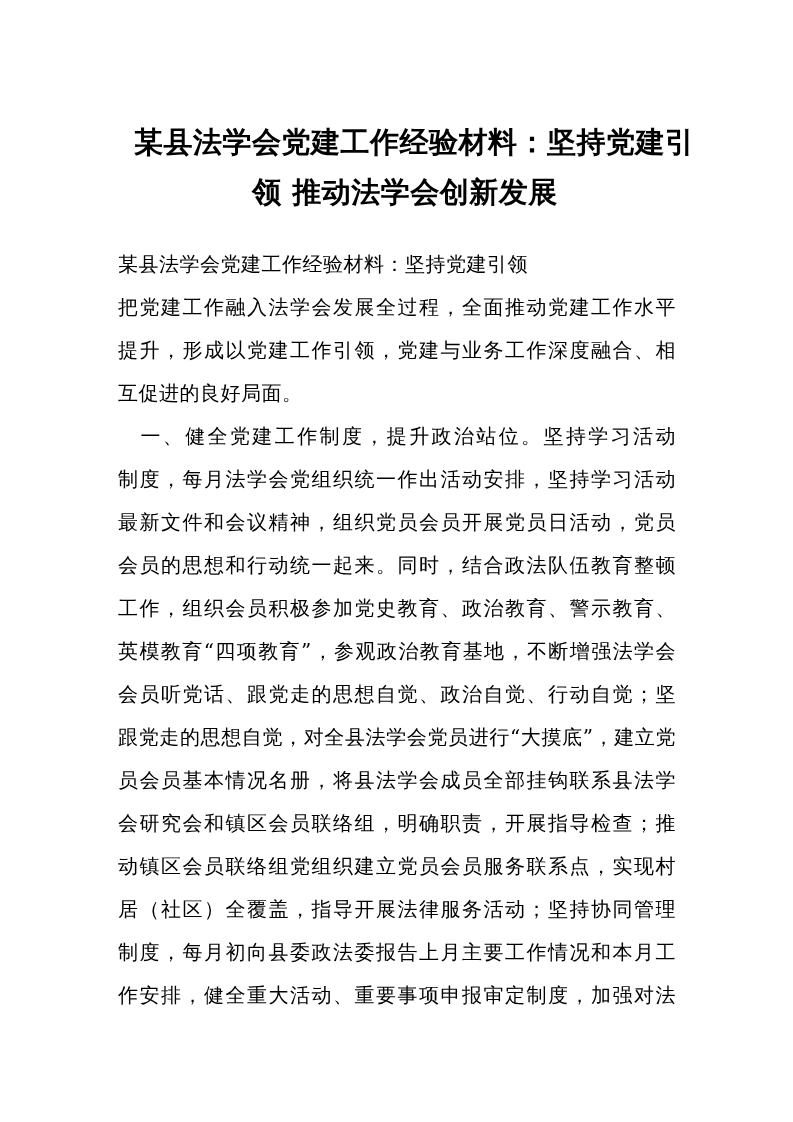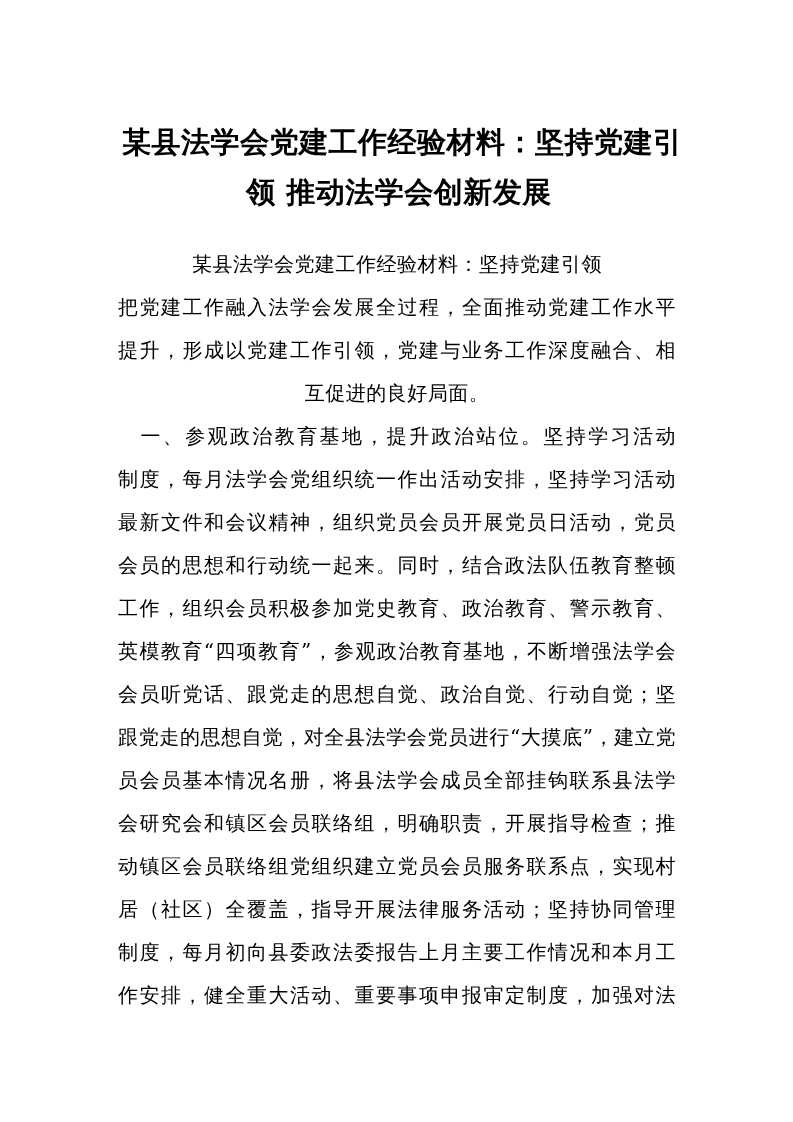--- a/index.html
+++ b/index.html
@@ -12,40 +12,40 @@
     font-family: "DejaVu Serif", serif;
     color: #000000;
   }
   .content {
     position: absolute;
     left: 118px;
     top: 0;
     width: 558px;
   }
   .title {
-    margin: 117px 0 0 4px;
+    margin: 117px 0 0 16px;
     padding: 0;
     font-family: "DejaVu Sans", sans-serif;
     font-weight: bold;
     font-size: 29px;
     line-height: 50px;
     letter-spacing: 0.5px;
     text-align: center;
     color: #000000;
     white-space: nowrap;
   }
   .doc-body {
     margin-top: 26px;
     font-size: 20px;
     line-height: 43px;
     letter-spacing: 0.5px;
     color: #000000;
   }
   .line {
-    text-align: center;
+    text-align: left;
     word-break: keep-all;
     white-space: nowrap;
   }
   .line.j {
     white-space: normal;
     text-align: justify;
     text-align-last: justify;
     text-justify: inter-character;
   }
 </style>
@@ -56,21 +56,21 @@
   <div class="content">
     <h1 class="title">
       <div class="title-line">某县法学会党建工作经验材料：坚持党建引</div>
       <div class="title-line">领 推动法学会创新发展</div>
     </h1>
     <div class="doc-body">
         <div class="line">某县法学会党建工作经验材料：坚持党建引领</div>
         <div class="line j">把党建工作融入法学会发展全过程，全面推动党建工作水平</div>
         <div class="line j">提升，形成以党建工作引领，党建与业务工作深度融合、相</div>
         <div class="line">互促进的良好局面。</div>
-        <div class="line j">　一、参观政治教育基地，提升政治站位。坚持学习活动</div>
+        <div class="line j">　一、健全党建工作制度，提升政治站位。坚持学习活动</div>
         <div class="line j">制度，每月法学会党组织统一作出活动安排，坚持学习活动</div>
         <div class="line j">最新文件和会议精神，组织党员会员开展党员日活动，党员</div>
         <div class="line j">会员的思想和行动统一起来。同时，结合政法队伍教育整顿</div>
         <div class="line j">工作，组织会员积极参加党史教育、政治教育、警示教育、</div>
         <div class="line j">英模教育“四项教育”，参观政治教育基地，不断增强法学会</div>
         <div class="line j">会员听党话、跟党走的思想自觉、政治自觉、行动自觉；坚</div>
         <div class="line j">跟党走的思想自觉，对全县法学会党员进行“大摸底”，建立党</div>
         <div class="line j">员会员基本情况名册，将县法学会成员全部挂钩联系县法学</div>
         <div class="line j">会研究会和镇区会员联络组，明确职责，开展指导检查；推</div>
         <div class="line j">动镇区会员联络组党组织建立党员会员服务联系点，实现村</div>

